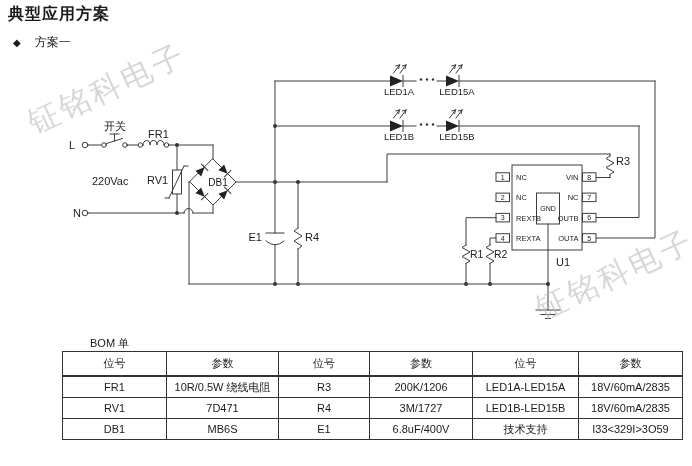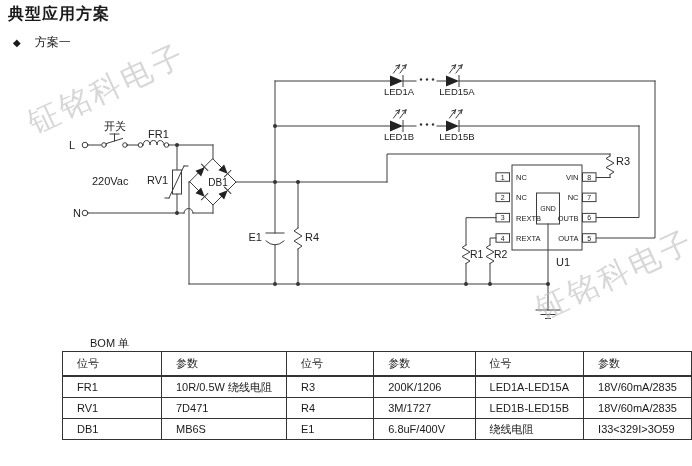--- a/index.html
+++ b/index.html
@@ -12,22 +12,22 @@
   .schem-title{left:332px;top:31px;font-size:12.5px;letter-spacing:.5px;}
   .watermark{font-size:31px;letter-spacing:3px;color:#bdbdbd;opacity:.6;
              transform:rotate(-25deg);white-space:nowrap;pointer-events:none;z-index:5;}
   .wm1{left:22px;top:68px;}
   .wm2{left:530px;top:254px;}
   svg.schem{left:0;top:0;z-index:2;}
   svg.schem text{font-family:"Liberation Sans",sans-serif;fill:#222;}
   .bom-caption{left:46px;top:336px;font-size:11px;margin-left:44px;}
   table.bom{position:absolute;left:62px;top:351px;border-collapse:collapse;table-layout:fixed;
             font-size:11px;}
-  table.bom td{border:1px solid #333;vertical-align:middle;height:20px;
-               padding:0 14px;overflow:hidden;white-space:nowrap;}
+  table.bom td{border:1px solid #333;text-align:center;vertical-align:middle;height:20px;
+               padding:0 2px;overflow:hidden;white-space:nowrap;}
   table.bom tr.hdr td{height:23px;border-bottom-width:2px;}
   table.bom{border:1.5px solid #222;}
 </style>
 </head>
 <body>
 
 <div class="page">
 
   <div class="abs doc-title">典型应用方案</div>
 
@@ -284,18 +284,18 @@
         <td>R4</td>
         <td>3M/1727</td>
         <td>LED1B-LED15B</td>
         <td>18V/60mA/2835</td>
       </tr>
       <tr>
         <td>DB1</td>
         <td>MB6S</td>
         <td>E1</td>
         <td>6.8uF/400V</td>
-        <td>绕线电阻</td>
+        <td>技术支持</td>
         <td>I33&lt;329I&gt;3O59</td>
       </tr>
     </tbody>
   </table>
 </div>
 
 </body></html>

